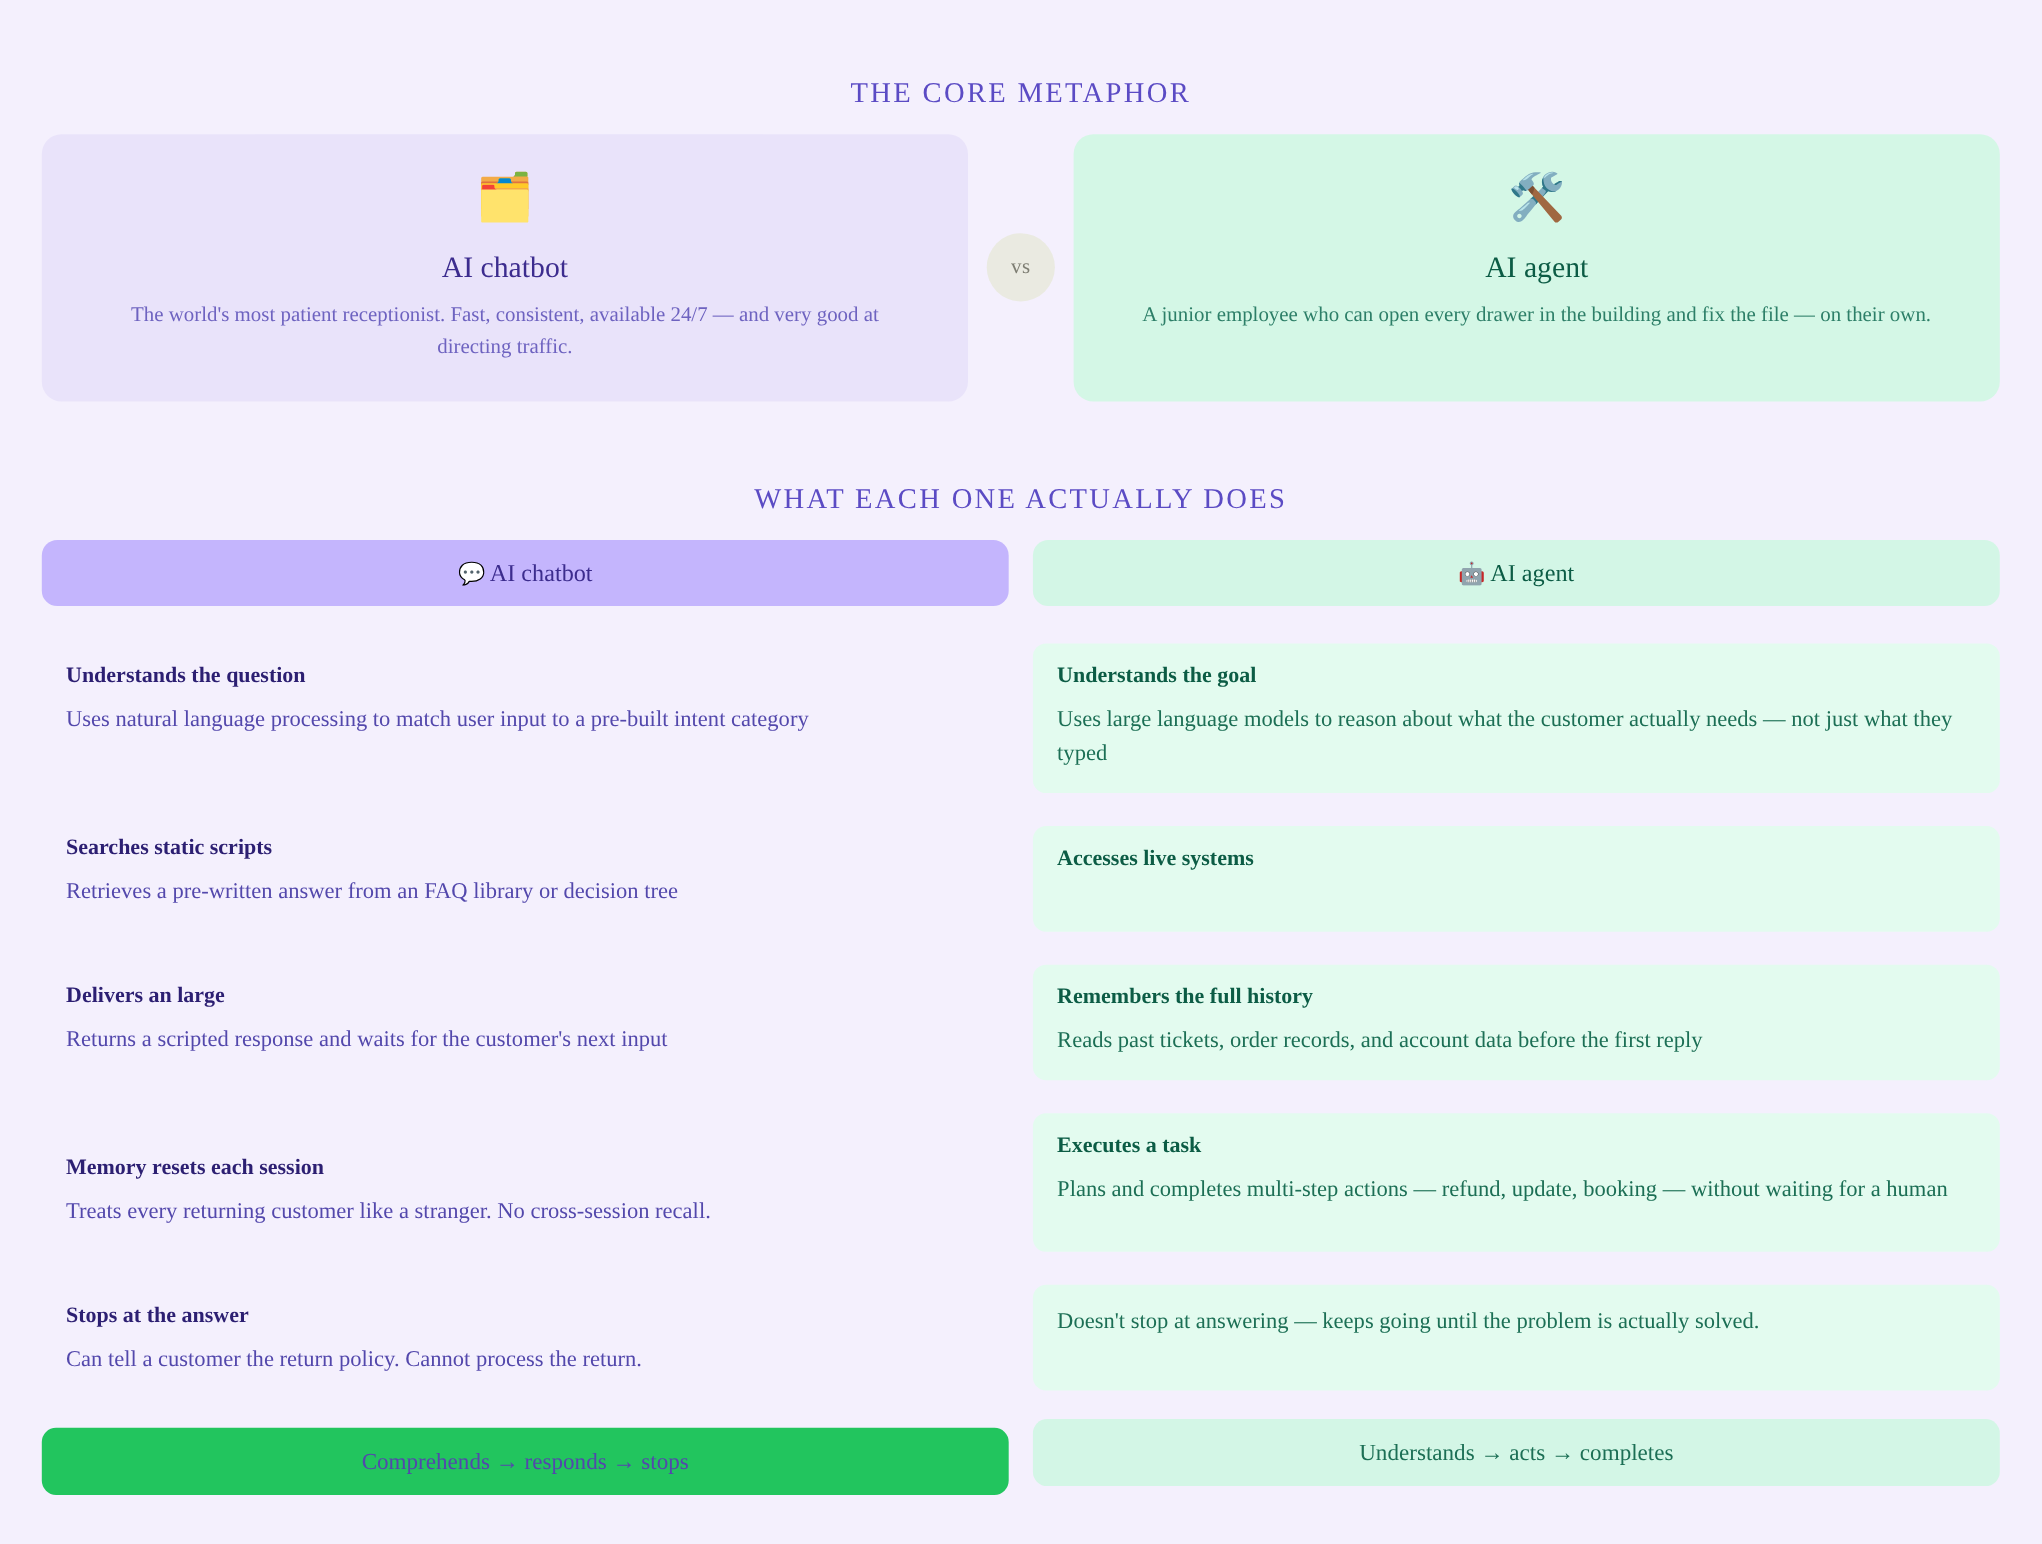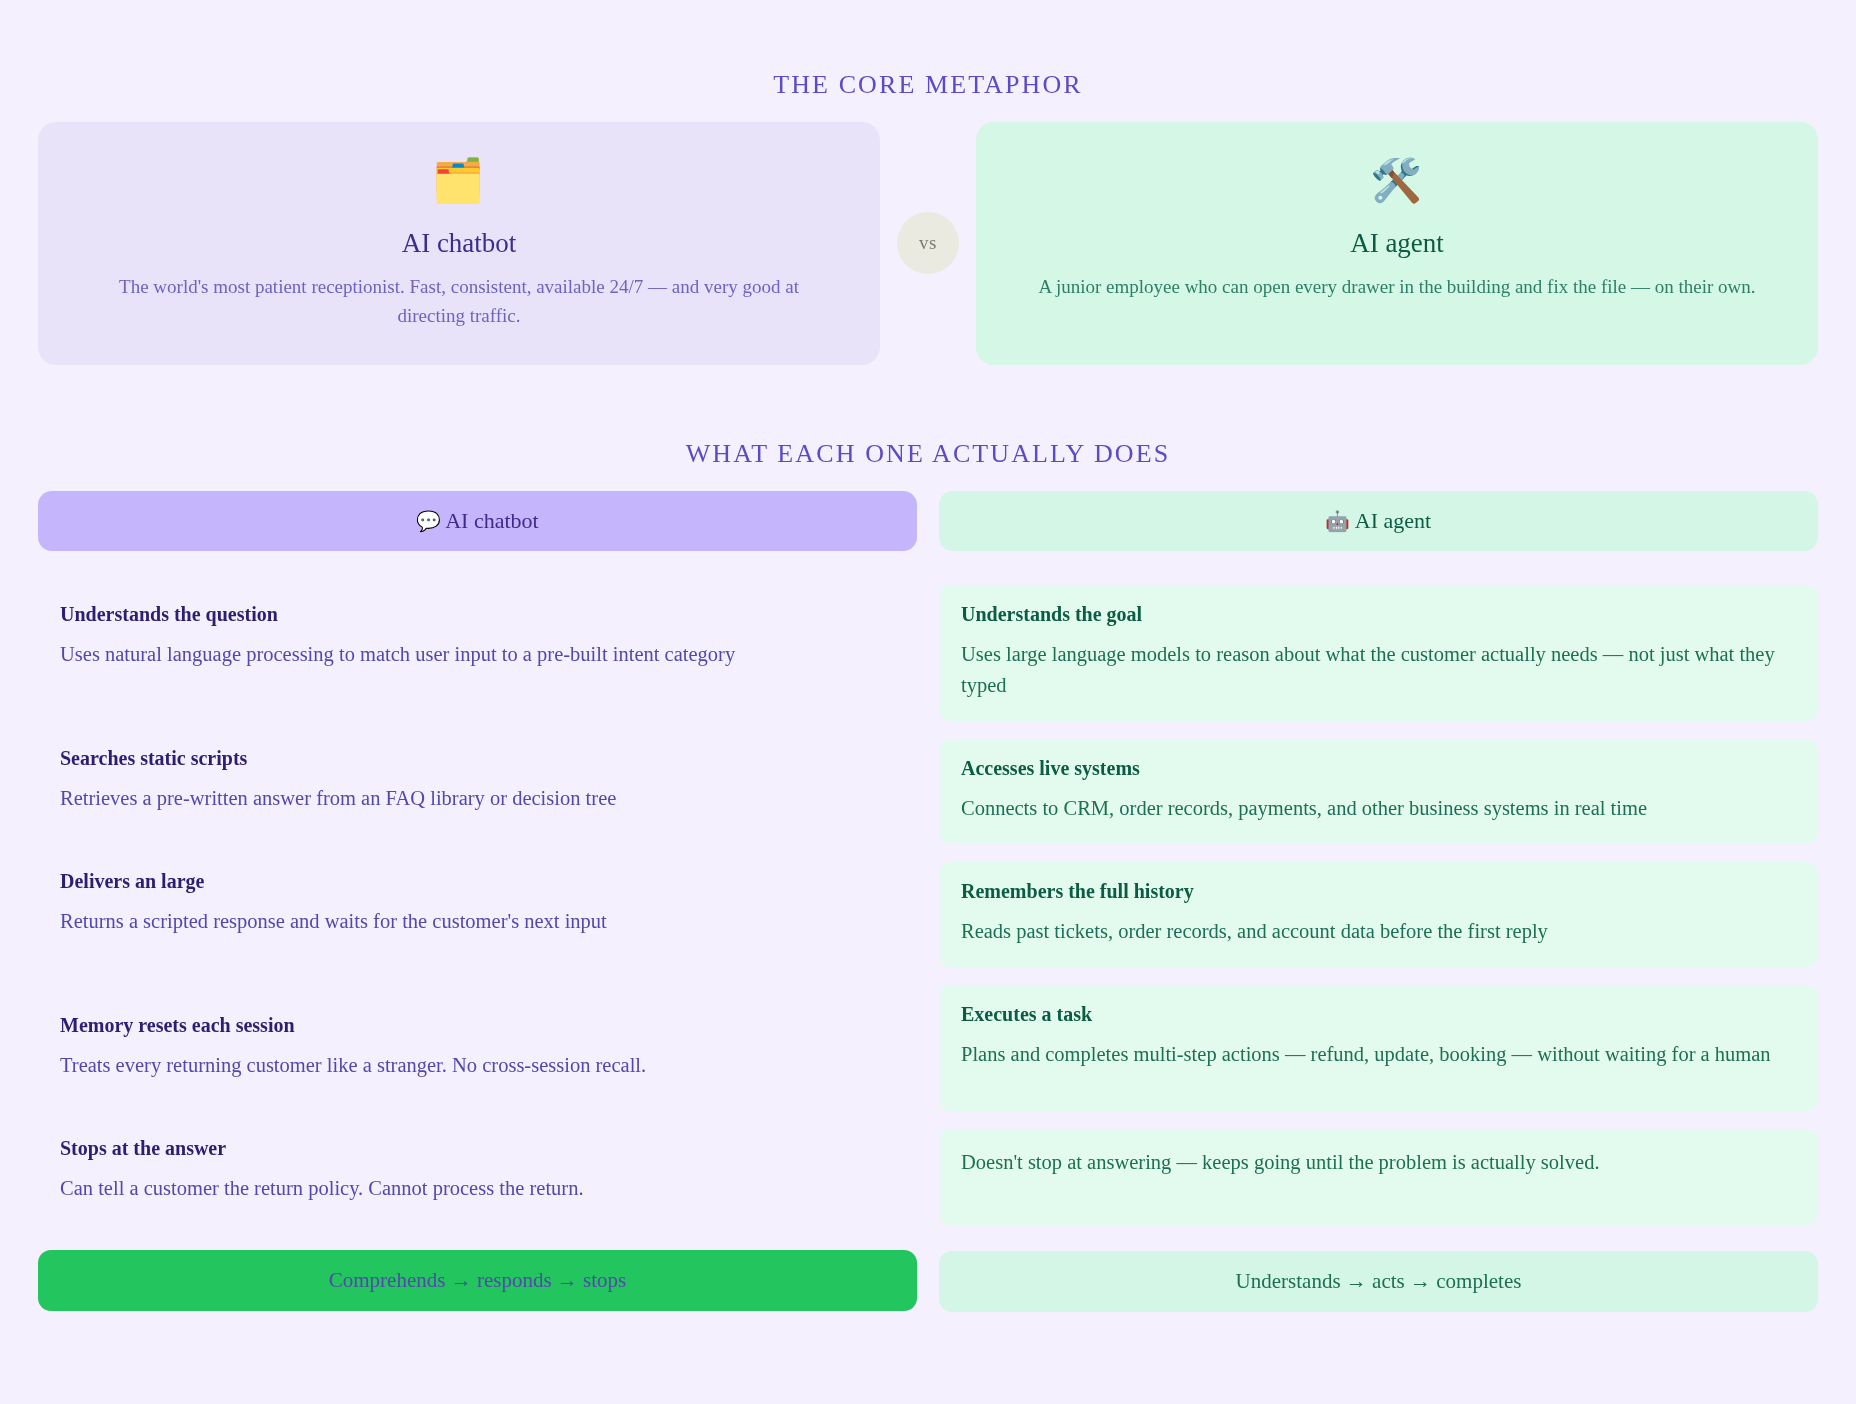--- a/index.html
+++ b/index.html
@@ -107,21 +107,21 @@
     border-radius: 14px;
     text-align: center;
     font-size: 22px;
     padding: 17px 10px;
     margin-bottom: 34px;
   }
   .col.chatbot .col-head { background: #c4b5fd; color: #3c2c8e; }
   .col.agent   .col-head { background: #d3f6e6; color: #0c5c45; }
   .col-head .head-emoji { font-size: 20px; margin-right: 4px; }
 
-  .rows { display: flex; flex-direction: column; gap: 18px; }
+  .rows { display: flex; flex-direction: column; gap: 30px; }
 
   .row {
     border-radius: 12px;
     padding: 18px 22px 20px 22px;
   }
   .col.chatbot .row { background: transparent; }
   .col.agent   .row { background: #e3fbef; }
 
   .row-title {
     font-size: 20px;
@@ -222,21 +222,20 @@
         <span class="head-emoji">🤖</span><span>AI agent</span>
       </div>
 
       <div class="rows">
         <div class="row h1">
           <div class="row-title">Understands the goal</div>
           <div class="row-desc">Uses large language models to reason about what the customer actually needs — not just what they typed</div>
         </div>
         <div class="row h2">
           <div class="row-title">Accesses live systems</div>
-          <div class="row-desc">Connects to CRM, order records, payments, and other business systems in real time</div>
         </div>
         <div class="row h4">
           <div class="row-title">Remembers the full history</div>
           <div class="row-desc">Reads past tickets, order records, and account data before the first reply</div>
         </div>
         <div class="row h3">
           <div class="row-title">Executes a task</div>
           <div class="row-desc">Plans and completes multi-step actions — refund, update, booking — without waiting for a human</div>
         </div>
         <div class="row h5">

